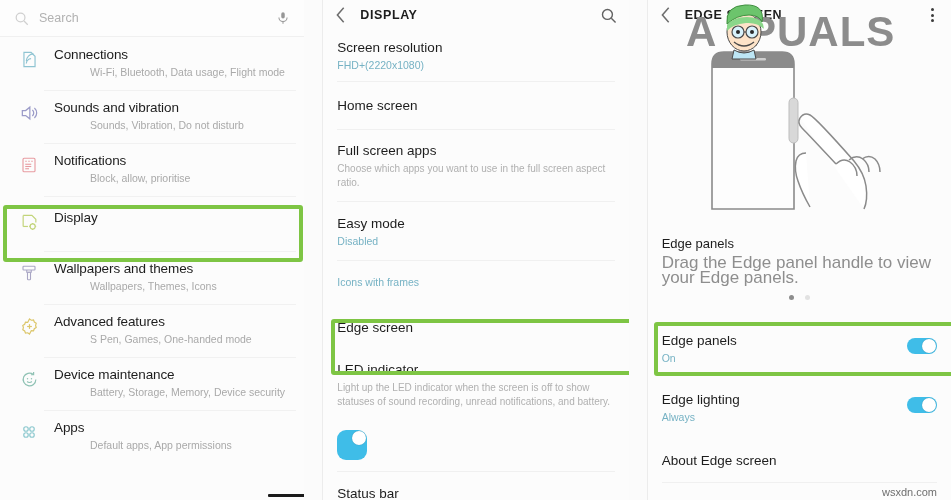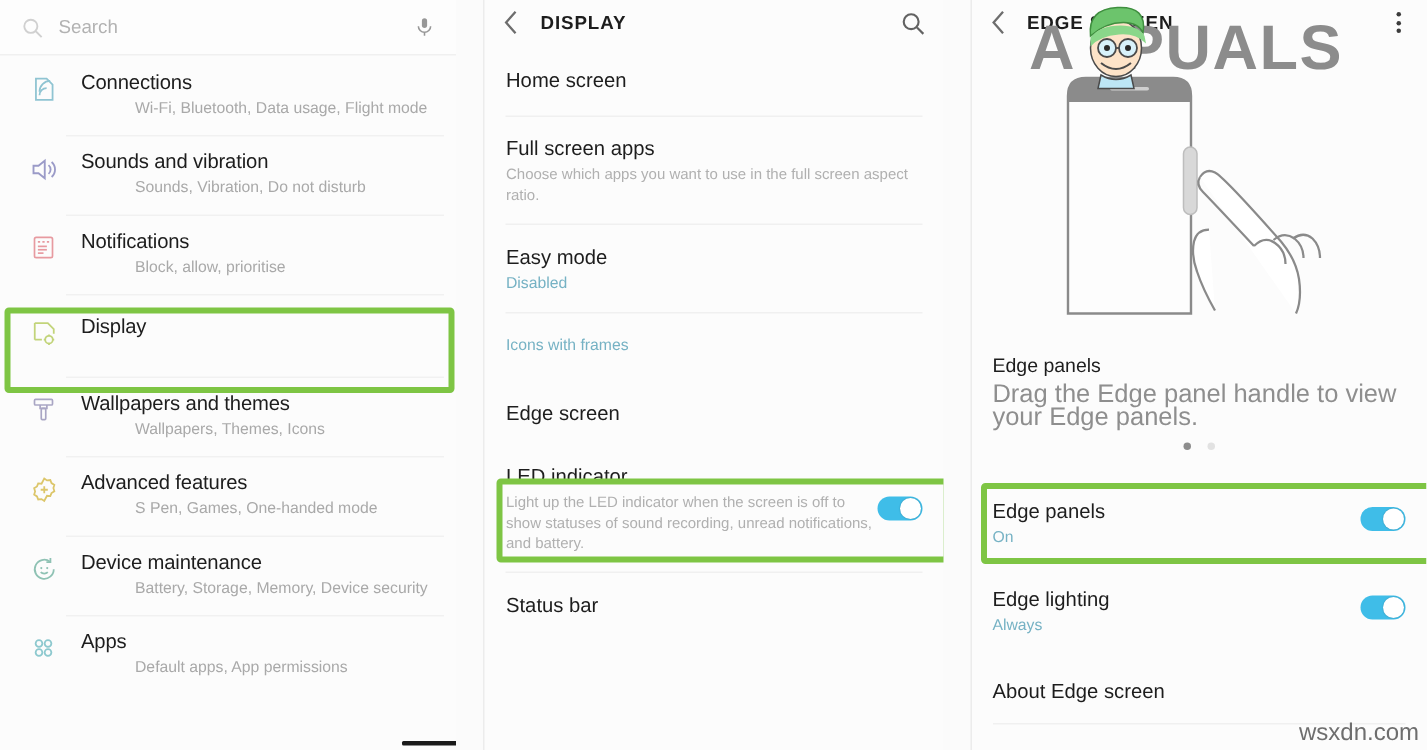--- a/index.html
+++ b/index.html
@@ -70,21 +70,21 @@
   .dots{display:flex;gap:11px;justify-content:center;margin-top:6px;}
   .dots i{width:5px;height:5px;border-radius:50%;background:#e2e2e2;display:block;}
   .dots i.on{background:#8d8d8d;}
   .p3blk{padding:0 14px;}
   .p3title{font-size:13px;color:#1d1d1d;margin-top:6px;}
   .p3desc{font-size:17px;color:#8e8e8e;line-height:15px;margin-top:4px;}
 
   
   .wm{position:absolute;left:0;top:0;width:316px;height:66px;pointer-events:none;}
   .wsxdn{
-    position:absolute;right:5px;bottom:2px;font-size:16px;color:#6e6e6e;
+    position:absolute;right:14px;bottom:2px;font-size:11px;color:#6e6e6e;
     font-family:"Liberation Sans", sans-serif;
     text-align:right;
   }
   .scrollnub{position:absolute;left:268px;bottom:3px;width:45px;height:3px;background:#1a1a1a;border-radius:1px;}
 </style>
 </head>
 <body>
 
 <div class="stage">
 
@@ -231,20 +231,26 @@
       <svg class="back" viewBox="0 0 12 20" fill="none" stroke="#4a4a4a" stroke-width="1.7">
         <polyline points="9,2 2,10 9,18"></polyline>
       </svg>
       <span class="appttl">DISPLAY</span>
       <svg class="act" viewBox="0 0 24 24" fill="none" stroke="#3c3c3c" stroke-width="2">
         <circle cx="10.5" cy="10.5" r="7"></circle>
           <line x1="16" y1="16" x2="22" y2="22"></line>
       </svg>
     </div>
 
+    <div class="row2">
+      <div class="col">
+        <div class="t2">Screen resolution</div>
+        <div class="s2 teal">FHD+(2220x1080)</div>
+      </div>
+    </div>
 
     <div class="row2" style="padding-top:15px;padding-bottom:16px;">
       <div class="col">
         <div class="t2">Home screen</div>
       </div>
     </div>
 
     <div class="row2" style="padding-top:12px;padding-bottom:13px;">
       <div class="col">
         <div class="t2">Full screen apps</div>
@@ -264,21 +270,21 @@
         <div class="s2 teal">Icons with frames</div>
       </div>
     </div>
 
     <div class="row2 nodiv" style="padding-top:18px;padding-bottom:19px;">
       <div class="col">
         <div class="t2">Edge screen</div>
       </div>
     </div>
 
-    <div class="row2" style="padding-top:6px;padding-bottom:12px;">
+    <div class="row2" style="padding-top:6px;padding-bottom:12px;flex-direction:column;">
       <div class="col">
         <div class="t2">LED indicator</div>
         <div class="desc">Light up the LED indicator when the screen is off to show statuses of sound recording, unread notifications, and battery.</div>
       </div>
       <div class="tog" style="margin-top:22px;">
           <i></i>
         </div>
     </div>
 
     <div class="row2 nodiv" style="padding-top:13px;">

